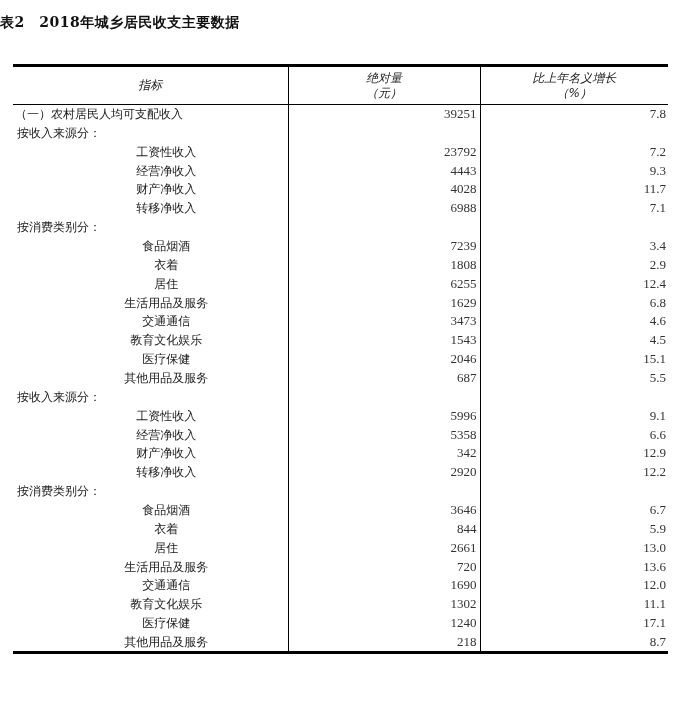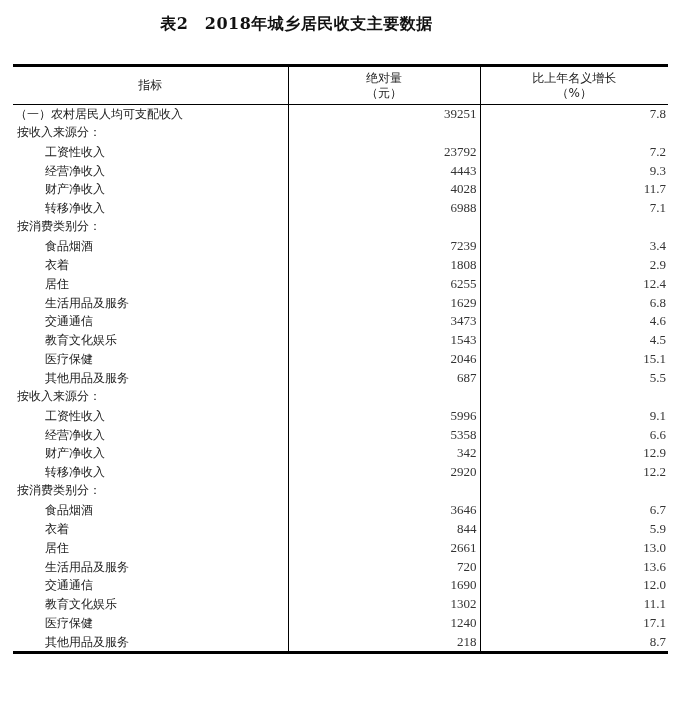--- a/index.html
+++ b/index.html
@@ -1,36 +1,36 @@
 <!DOCTYPE html>
 <html><head>
 <meta charset="utf-8">
 <style>
   html, body { margin:0; padding:0; background:#ffffff; }
   body { width:673px; height:720px; position:relative; overflow:hidden;
          font-family: "DejaVu Sans", sans-serif; color:#1a1a1a; }
-  .title { position:absolute; top:14px; left:0; width:593px; text-align:center;
-           font-family:"DejaVu Serif", serif; font-weight:bold; font-size:16px; color:#111; letter-spacing:0.5px; }
+  .title { position:absolute; top:14px; left:0; width:593px; text-align:left;
+           font-family:"DejaVu Serif", serif; font-weight:bold; font-size:14px; color:#111; letter-spacing:0.5px; }
   .tbl { position:absolute; left:13px; top:64px; width:655px; border-collapse:collapse; table-layout:fixed; }
   .tbl th, .tbl td { padding:0; font-weight:normal; }
-  .tbl thead tr { height:39px; }
+  .tbl thead tr { height:39px;font-style:italic; }
   .tbl thead th { border-top:3px solid #000; border-bottom:1px solid #000; font-size:12px; line-height:15px; color:#222; vertical-align:middle; text-align:center; }
   .tbl tbody tr { height:18.87px; }
   .tbl td { font-size:12px; line-height:18px; white-space:nowrap; }
   .col1 { width:275px; }
   .col2 { width:192px; }
   .col3 { width:188px; }
   .c2, .c3 { border-left:1px solid #000; }
   .tbl td.num { text-align:right; font-family:"Liberation Serif", serif; font-size:13px; color:#333; }
   .tbl td.c2.num { padding-right:3px; }
   .tbl td.c3.num { padding-right:2px; }
   .tbl tbody tr:last-child td { border-bottom:3px solid #000; }
   .lvl0 { padding-left:2px !important; }
-  .lvl1 { padding-left:4px !important;font-family:Liberation Mono, monospace; }
-  .lvl2 { padding-left:32px !important; }
+  .lvl1 { padding-left:4px !important; }
+  .lvl2 { padding-left:32px !important;text-align:center; }
 </style>
 </head>
 <body>
 
 <div class="title">表2　2018年城乡居民收支主要数据</div>
 
 <table class="tbl">
   <colgroup>
     <col class="col1">
       <col class="col2">

